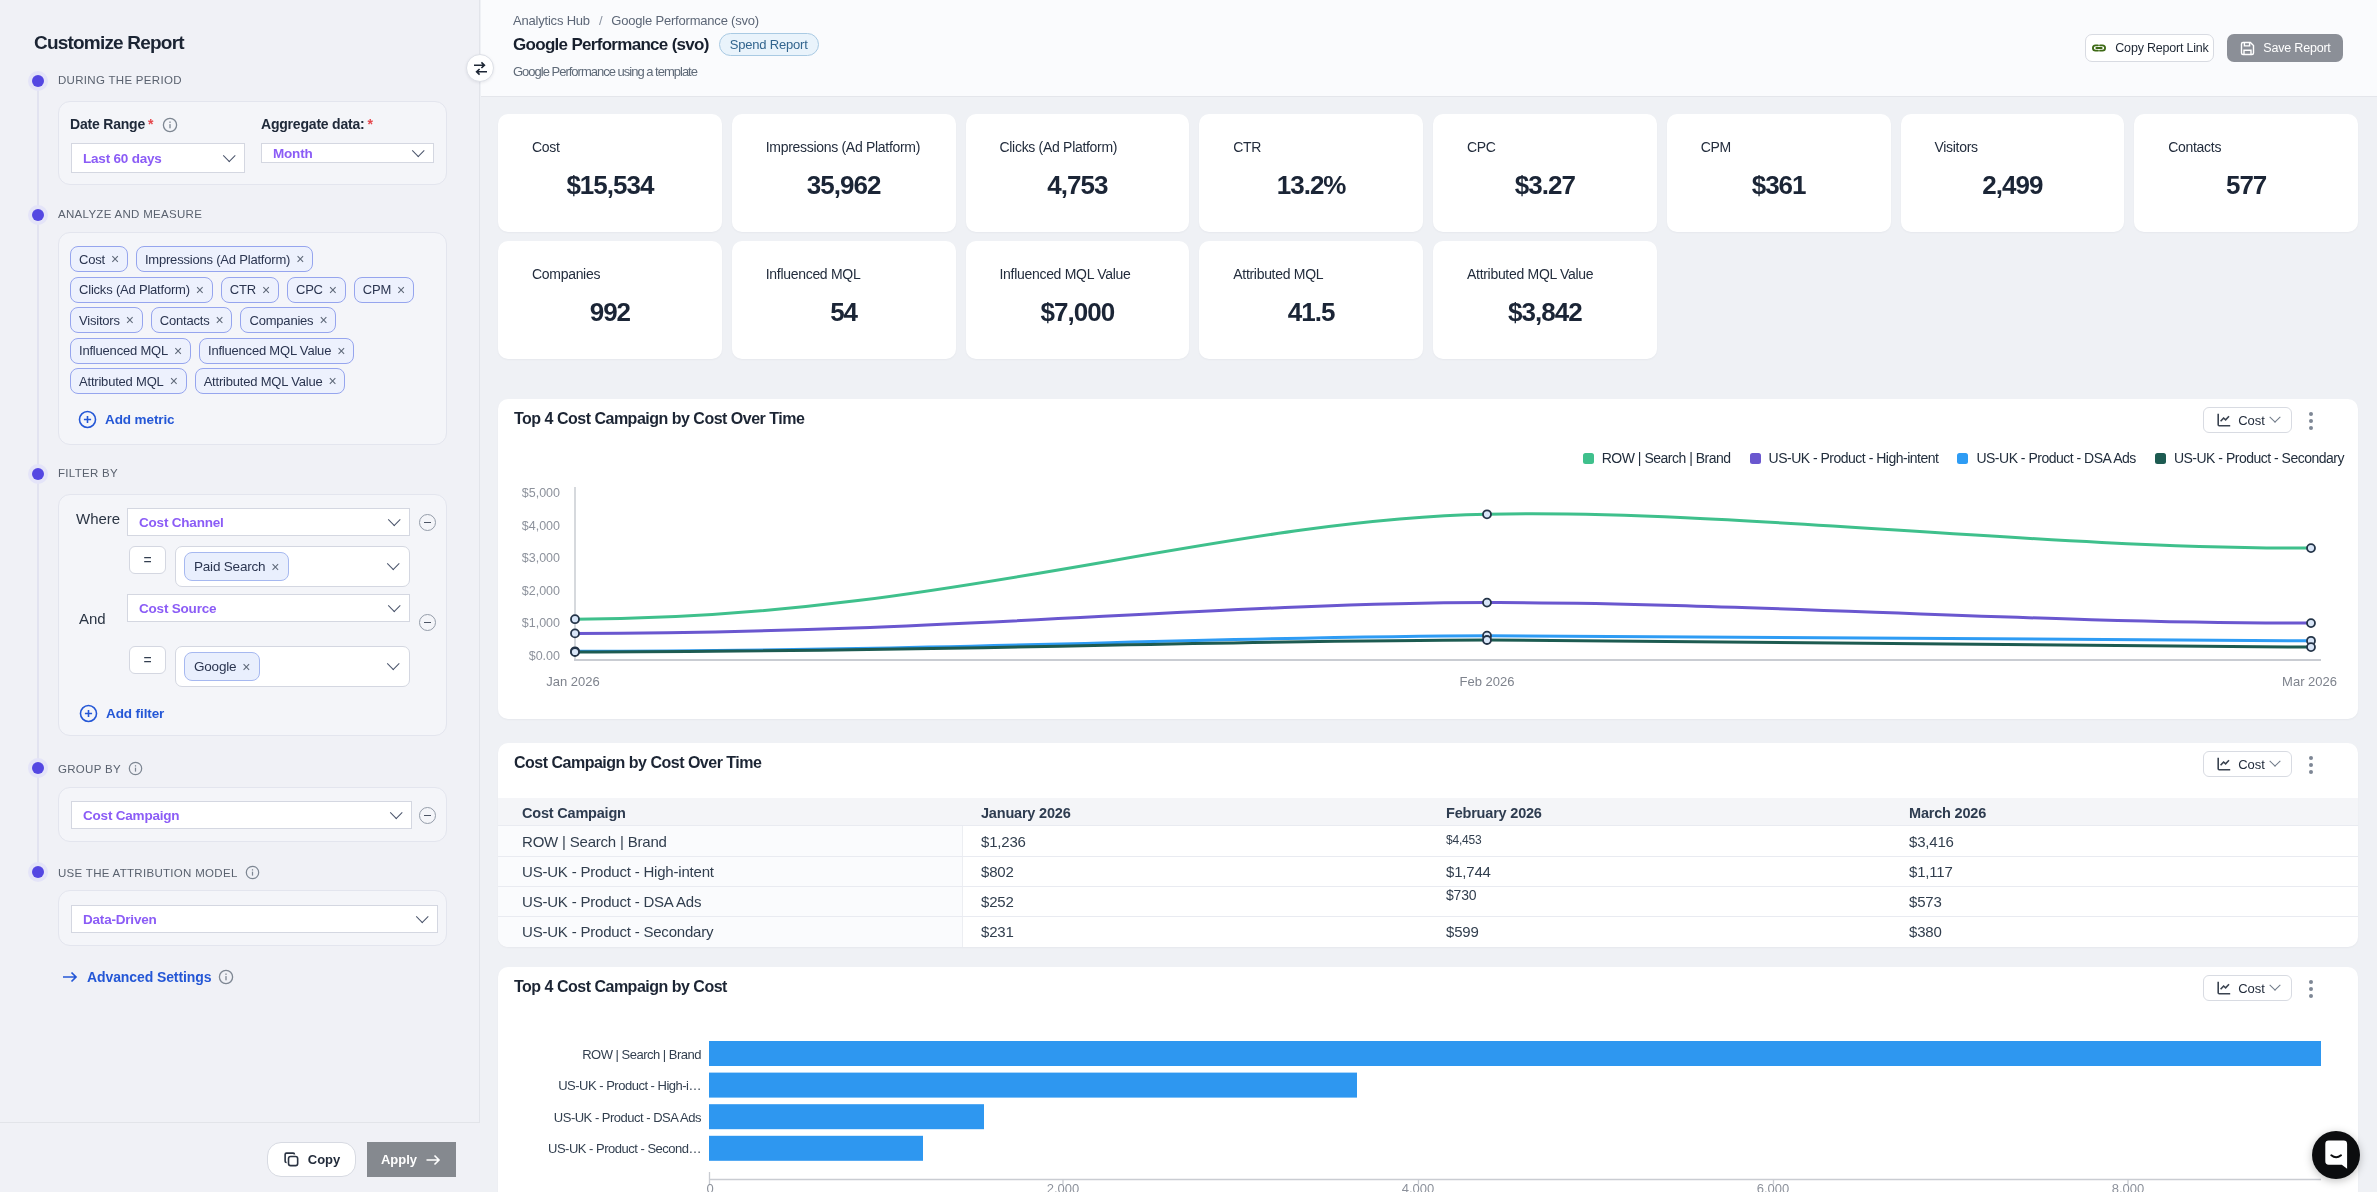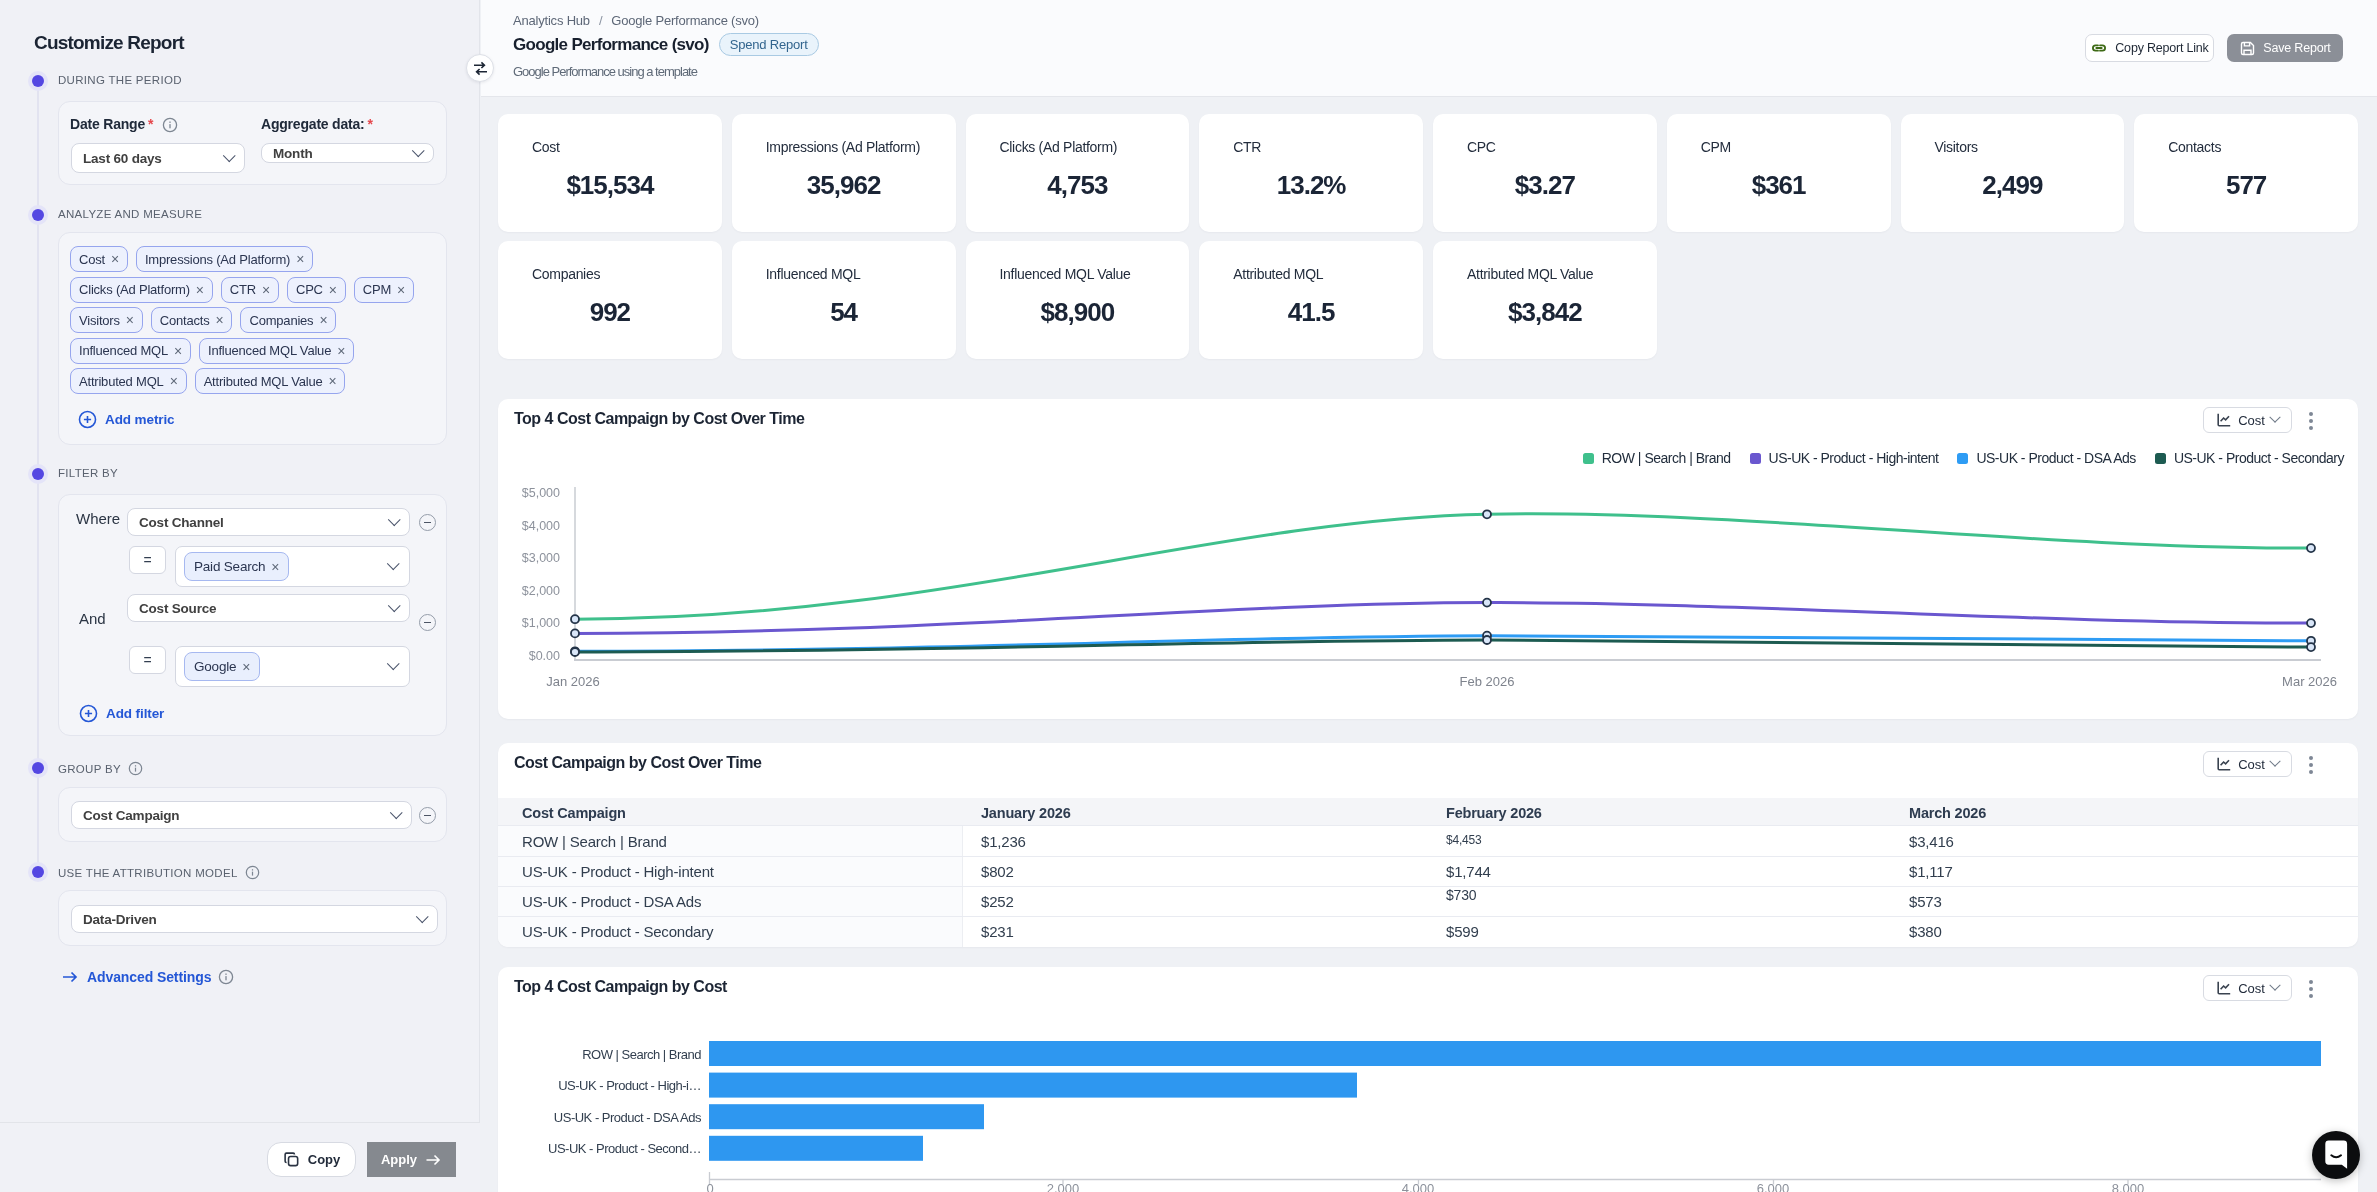--- a/index.html
+++ b/index.html
@@ -4,21 +4,21 @@
 <style>
 *{margin:0;padding:0;box-sizing:border-box}
 html,body{width:2377px;height:1192px;overflow:hidden}
 body{font-family:"Liberation Sans",sans-serif;background:#eff1f5;position:relative;-webkit-font-smoothing:antialiased}
 #sidebar{position:absolute;left:0;top:0;width:480px;height:1192px;background:#f0f1f6;border-right:1px solid #e2e4ea}
 .h1{position:absolute;left:34px;top:32px;font-size:19px;font-weight:bold;color:#1b2433;letter-spacing:-.8px}
 .stepline{position:absolute;left:37px;top:84px;width:2px;height:790px;background:#e2e3f0}
 .dot{position:absolute;width:12px;height:12px;border-radius:50%;background:#5447e2;box-shadow:0 0 0 4px #e4e4f8}
 .seclabel{position:absolute;font-size:11.5px;color:#5a626f;letter-spacing:.3px;white-space:nowrap;display:flex;align-items:center;gap:7px}
 .scard{position:absolute;left:58px;width:389px;background:#f4f5f9;border:1px solid #e3e5ee;border-radius:12px}
-.sel{position:absolute;background:#fff;border:1px solid #d4d7e1;border-radius:8px;display:flex;align-items:center;padding:0 11px;font-size:13.5px;font-weight:bold;color:#404040;letter-spacing:-.2px;white-space:nowrap}
+.sel{position:absolute;background:#fff;border:1px solid #d4d7e1;border-radius:0;display:flex;align-items:center;padding:0 11px;font-size:13.5px;font-weight:bold;color:#8b5cf6;letter-spacing:-.2px;white-space:nowrap}
 .chev{margin-left:auto;width:8.5px;height:8.5px;border-right:1.8px solid #49536a;border-bottom:1.8px solid #49536a;transform:rotate(45deg) translate(-2px,-2px)}
 .lbl{position:absolute;font-size:14px;font-weight:bold;color:#202a3a;letter-spacing:-.2px;white-space:nowrap}
 .req{color:#e5484d;font-weight:bold;margin-left:3px}
 .pill{display:inline-flex;align-items:center;height:26px;padding:0 8px;background:#edf1fd;border:1px solid #96a5ee;border-radius:8px;font-size:13px;letter-spacing:-.2px;color:#2b3550;white-space:nowrap}
 .pill .x{color:#5e6878;margin-left:6px;font-size:14px}
 .prow{position:absolute;left:11px;display:flex;gap:8px}
 .bluelink{position:absolute;display:flex;align-items:center;gap:8px;font-size:13.5px;font-weight:bold;color:#2457d6;letter-spacing:-.1px}
 .minusbtn{position:absolute;width:17px;height:17px;border:1.5px solid #959daa;border-radius:50%}
 .minusbtn::after{content:"";position:absolute;left:3.5px;top:6.6px;width:7.5px;height:1.6px;background:#4c5565}
 .eqbox{position:absolute;width:37px;height:28px;background:#fff;border:1px solid #d4d7e1;border-radius:6px;color:#333f51;font-size:14px;display:flex;align-items:center;justify-content:center}
@@ -227,21 +227,21 @@
   <div class="mcard">
       <div class="mlabel">Companies</div>
       <div class="mval">992</div>
     </div>
   <div class="mcard">
       <div class="mlabel">Influenced MQL</div>
       <div class="mval">54</div>
     </div>
   <div class="mcard">
       <div class="mlabel">Influenced MQL Value</div>
-      <div class="mval">$8,900</div>
+      <div class="mval">$7,000</div>
     </div>
   <div class="mcard">
       <div class="mlabel">Attributed MQL</div>
       <div class="mval">41.5</div>
     </div>
   <div class="mcard">
       <div class="mlabel">Attributed MQL Value</div>
       <div class="mval">$3,842</div>
     </div>
 </div>

